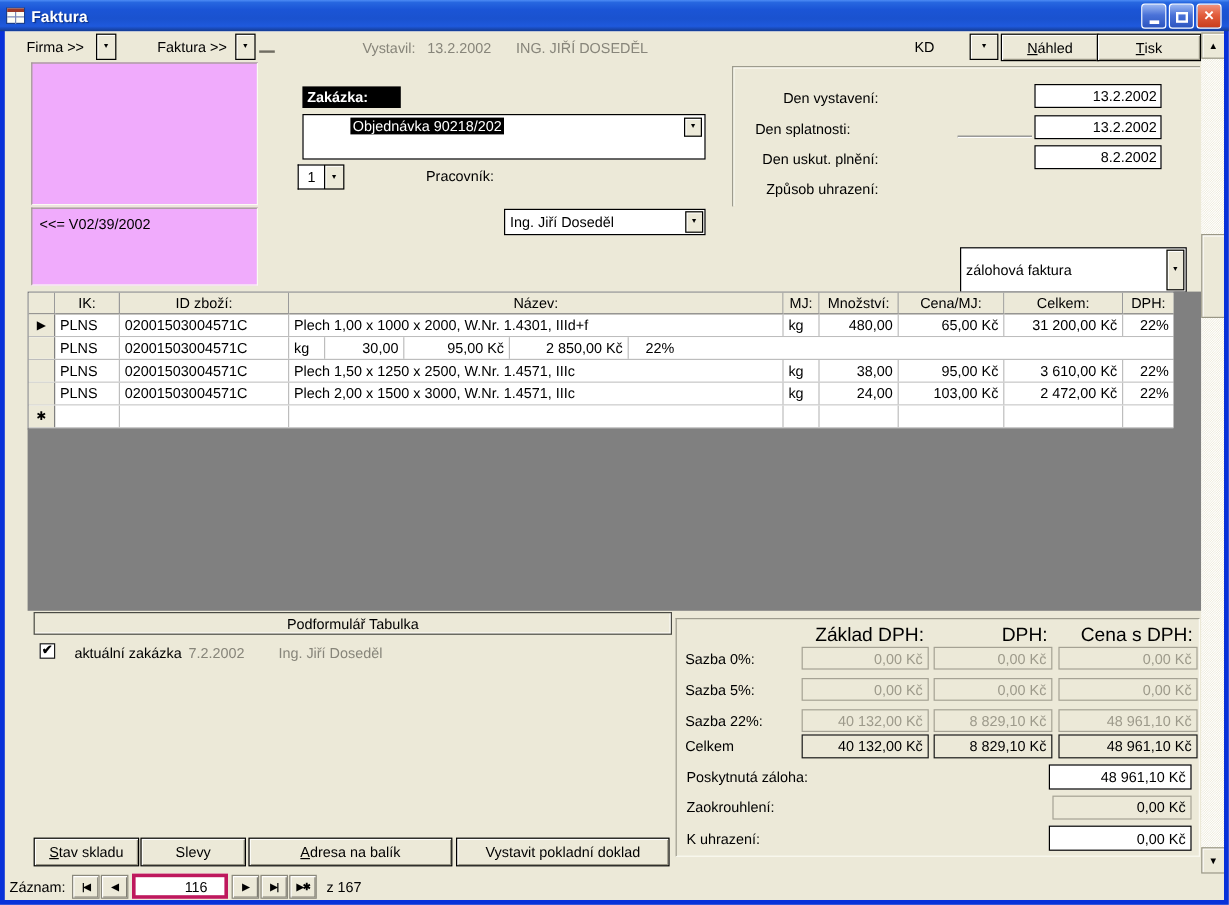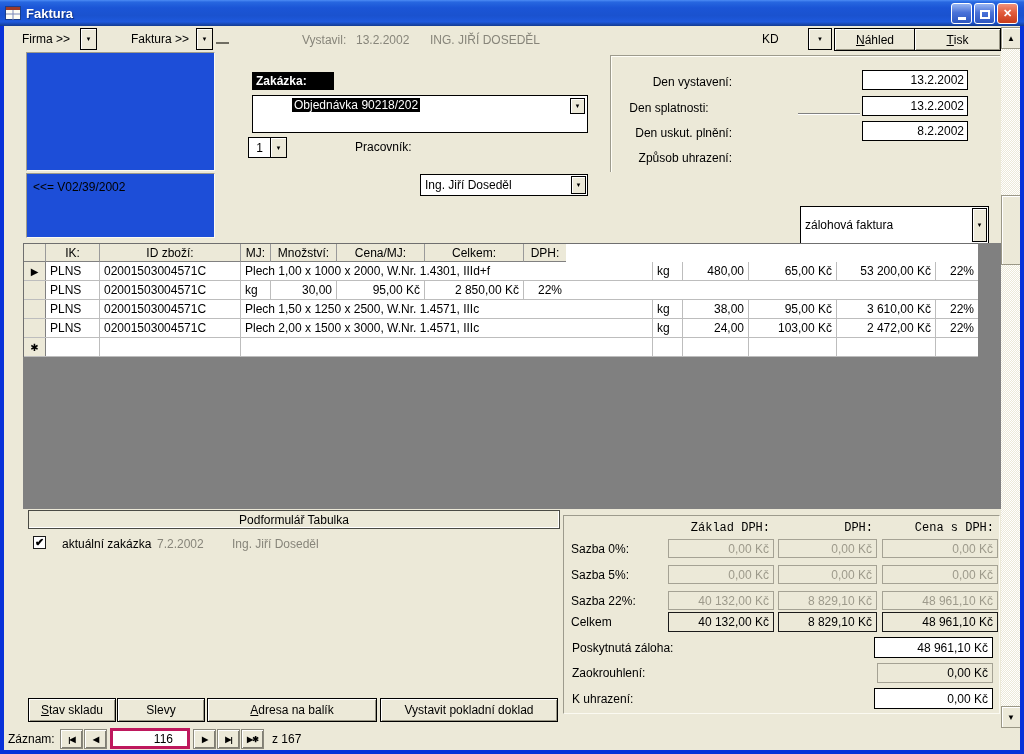--- a/index.html
+++ b/index.html
@@ -13,21 +13,21 @@
   .winbtns { position:absolute; right:6px; top:3px; display:flex; gap:2px; }
   .wbtn { width:21px; height:21px; border:1px solid #fff; border-radius:3px; display:flex; align-items:center; justify-content:center; color:#fff; font-size:11px; font-weight:bold; }
   .wbtn.mm { background:linear-gradient(#9ab6f2,#4a72d8 45%,#2c55c0); }
   .wbtn.close { background:linear-gradient(#f0927c,#e25d3d 45%,#c83c1c); }
   .min-glyph { width:8px; height:3px; background:#fff; margin-top:9px; }
   .max-glyph { width:10px; height:9px; border:2px solid #fff; margin-top:1px; }
   .client { position:absolute; left:4px; top:26px; width:1016px; height:724px; background:#ECE9D8; overflow:hidden; }
   .abs { position:absolute; }
   .lbl { font-size:12px; color:#000; white-space:nowrap; }
   .gray-text { color:#87857a; }
-  .etched { border:1px solid; border-color:#9d9b8d #fbfaf2 #fbfaf2 #9d9b8d; background:#1d4ed8; }
+  .etched { border:1px solid; border-color:#9d9b8d #fbfaf2 #fbfaf2 #9d9b8d; background:#f0abfc; }
   .btn { background:#ECE9D8; border:1px solid #000; box-shadow:inset 1px 1px 0 #fff, inset -1px -1px 0 #9a9786;
     display:flex; align-items:center; justify-content:center; font-size:12px; cursor:default; font-family:"Liberation Sans",sans-serif; }
   .dd-btn { width:17px; background:#ECE9D8; border:1px solid #000; box-shadow:inset 1px 1px 0 #fff;
     display:flex; align-items:center; justify-content:center; font-size:6px; color:#000; }
   .tool-combo { display:flex; height:22px; align-items:stretch; }
   .tool-combo-label { display:flex; align-items:center; justify-content:center; font-size:12px; padding:0 6px; }
   .tb { background:#fff; border:1px solid #000; display:flex; align-items:center; justify-content:flex-end; padding-right:3px; font-size:12px; }
   .combo { position:relative; background:#fff; border:1px solid #000; display:flex; align-items:center; padding-left:4px; font-size:12px; }
   .combo .dd-btn { position:absolute; right:1px; top:1px; bottom:1px; width:15px; border:1px solid #000; }
   .obj-combo { position:relative; background:#fff; border:1px solid #000; padding:2px 20px 2px 2px; }
@@ -44,21 +44,21 @@
   .th { justify-content:center; background:#ECE9D8; border-right:1px solid #9a9a9a; border-bottom:1px solid #808080; }
   .c0{width:54px}.c1{width:141px}.c2{width:412px}.c3{width:30px}.c4{width:66px}.c5{width:88px}.c6{width:99px}.c7{width:42px;border-right:none}
   .num { justify-content:flex-end; }
   .grayband { background:#808080; }
   
   .subform-bar { border:1px solid #4a4a44; background:#ECE9D8; box-shadow:inset -1px -1px 0 #fff;
     display:flex; align-items:center; justify-content:center; font-size:12px; }
   .cb { width:13px; height:13px; background:#fff; border:1px solid #1a1a1a; font-size:11px; line-height:11px; text-align:center; font-weight:bold; }
   
   .group { border:1px solid; border-color:#9d9b8d #fbfaf2 #fbfaf2 #9d9b8d; padding-top:5px; }
-  .sum-headers { display:flex; margin-left:104px; height:15px; margin-bottom:3px; font-size:12px;font-family:Liberation Mono, monospace; }
+  .sum-headers { display:flex; margin-left:104px; height:15px; margin-bottom:3px; font-size:16px; }
   .sum-headers span { display:block; text-align:right; padding-right:4px; }
   .h1{width:106px}.h2{width:99px;margin-left:4px}.h3{width:116px;margin-left:5px}
   .sumrow { display:flex; margin-left:7px; }
   .sumlabel { width:97px; font-size:12px; align-self:center; }
   .sumbox { height:19px; display:flex; align-items:center; justify-content:flex-end; padding-right:4px; font-size:12px; }
   .b1{width:106px}.b2{width:99px;margin-left:4px}.b3{width:116px;margin-left:5px}
   .s-disabled { background:#ECE9D8; border:1px solid #a5a294; color:#9d9a8b; }
   .s-total { background:#ECE9D8; border:1px solid #1a1a1a; color:#000; height:20px; }
   .s-white { background:#fff; border:1px solid #000; color:#000; }
   .s-flat { background:#ECE9D8; border:1px solid #a5a294; color:#000; }
@@ -182,35 +182,36 @@
       <button class="dd-btn">
           <span>▼</span>
         </button>
     </div>
 
     <div class="tbl">
         <div class="tr th-row">
           <div class="td sel th"></div>
           <div class="td th c0">IK:</div>
           <div class="td th c1">ID zboží:</div>
+          <div class="td th c2">Název:</div>
           <div class="td th c3">MJ:</div>
           <div class="td th c4">Množství:</div>
           <div class="td th c5">Cena/MJ:</div>
           <div class="td th c6">Celkem:</div>
           <div class="td th c7">DPH:</div>
         </div>
         <div class="tr">
           <div class="td sel">▶</div>
           <div class="td c0">PLNS</div>
           <div class="td c1">02001503004571C</div>
           <div class="td c2">Plech 1,00 x 1000 x 2000, W.Nr. 1.4301, IIId+f</div>
           <div class="td c3">kg</div>
           <div class="td c4 num">480,00</div>
           <div class="td c5 num">65,00 Kč</div>
-          <div class="td c6 num">53 200,00 Kč</div>
+          <div class="td c6 num">31 200,00 Kč</div>
           <div class="td c7 num">22%</div>
         </div>
         <div class="tr">
           <div class="td sel"></div>
           <div class="td c0">PLNS</div>
           <div class="td c1">02001503004571C</div>
           <div class="td c3">kg</div>
           <div class="td c4 num">30,00</div>
           <div class="td c5 num">95,00 Kč</div>
           <div class="td c6 num">2 850,00 Kč</div>

